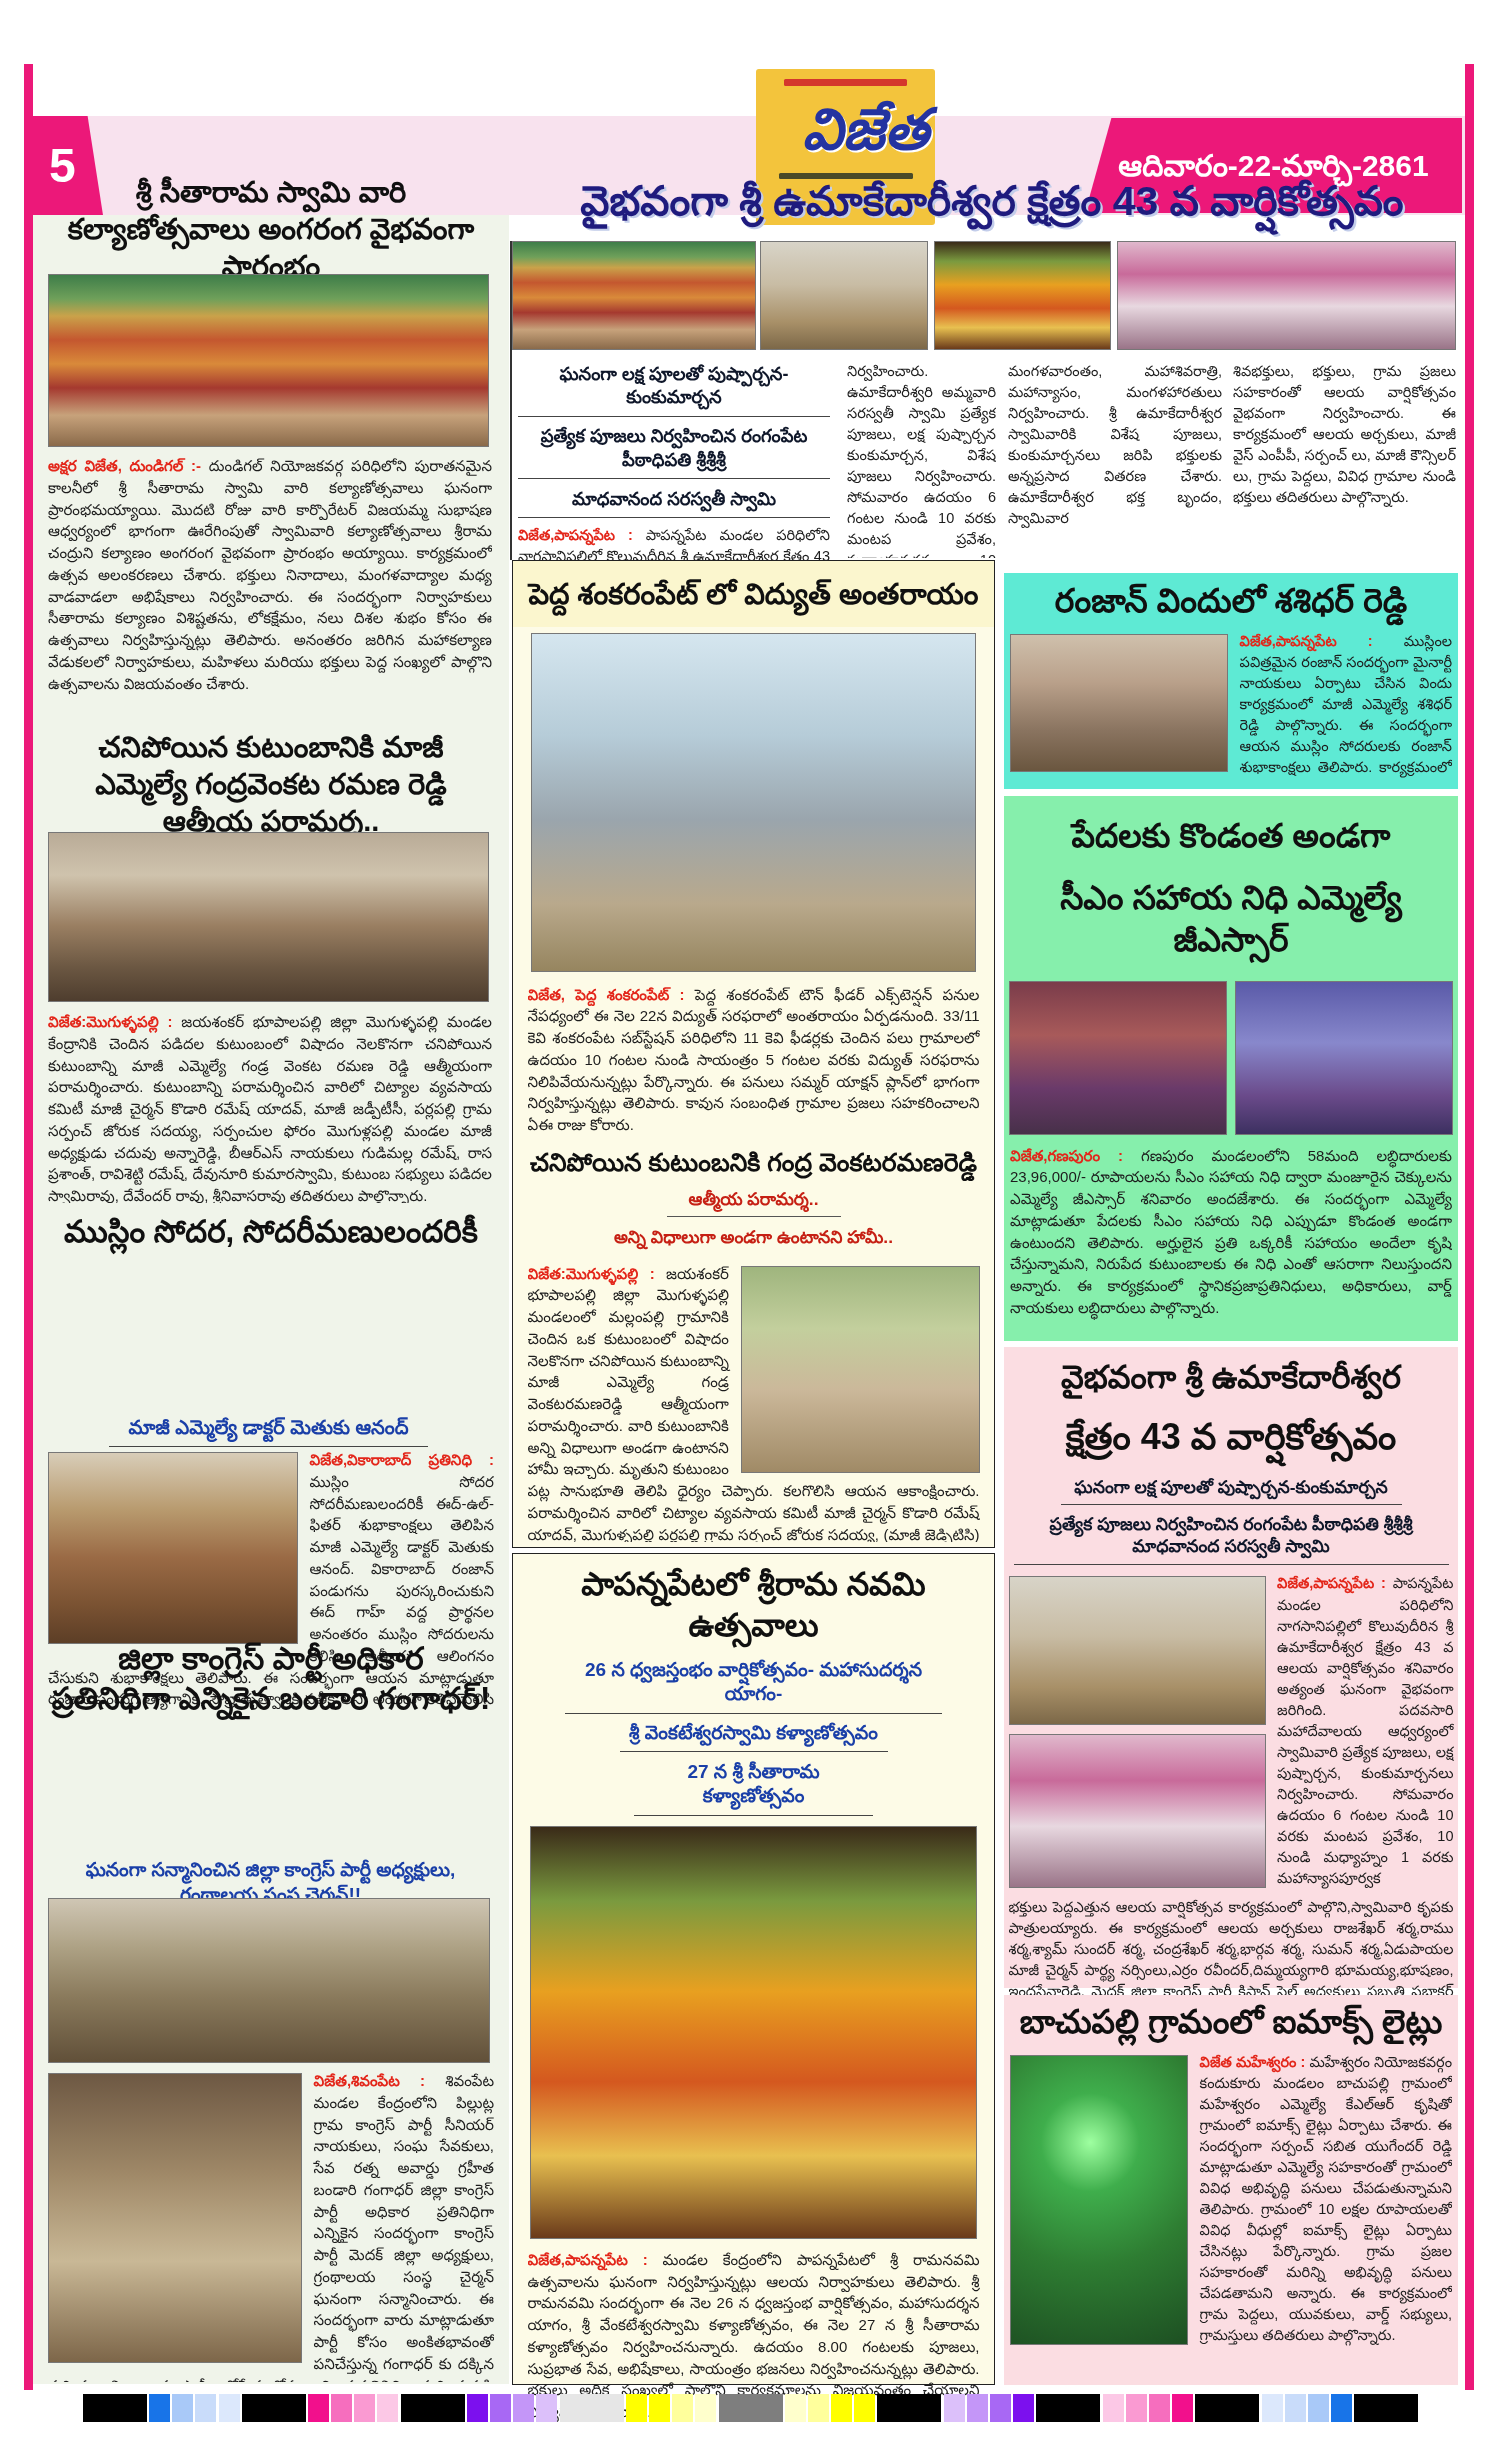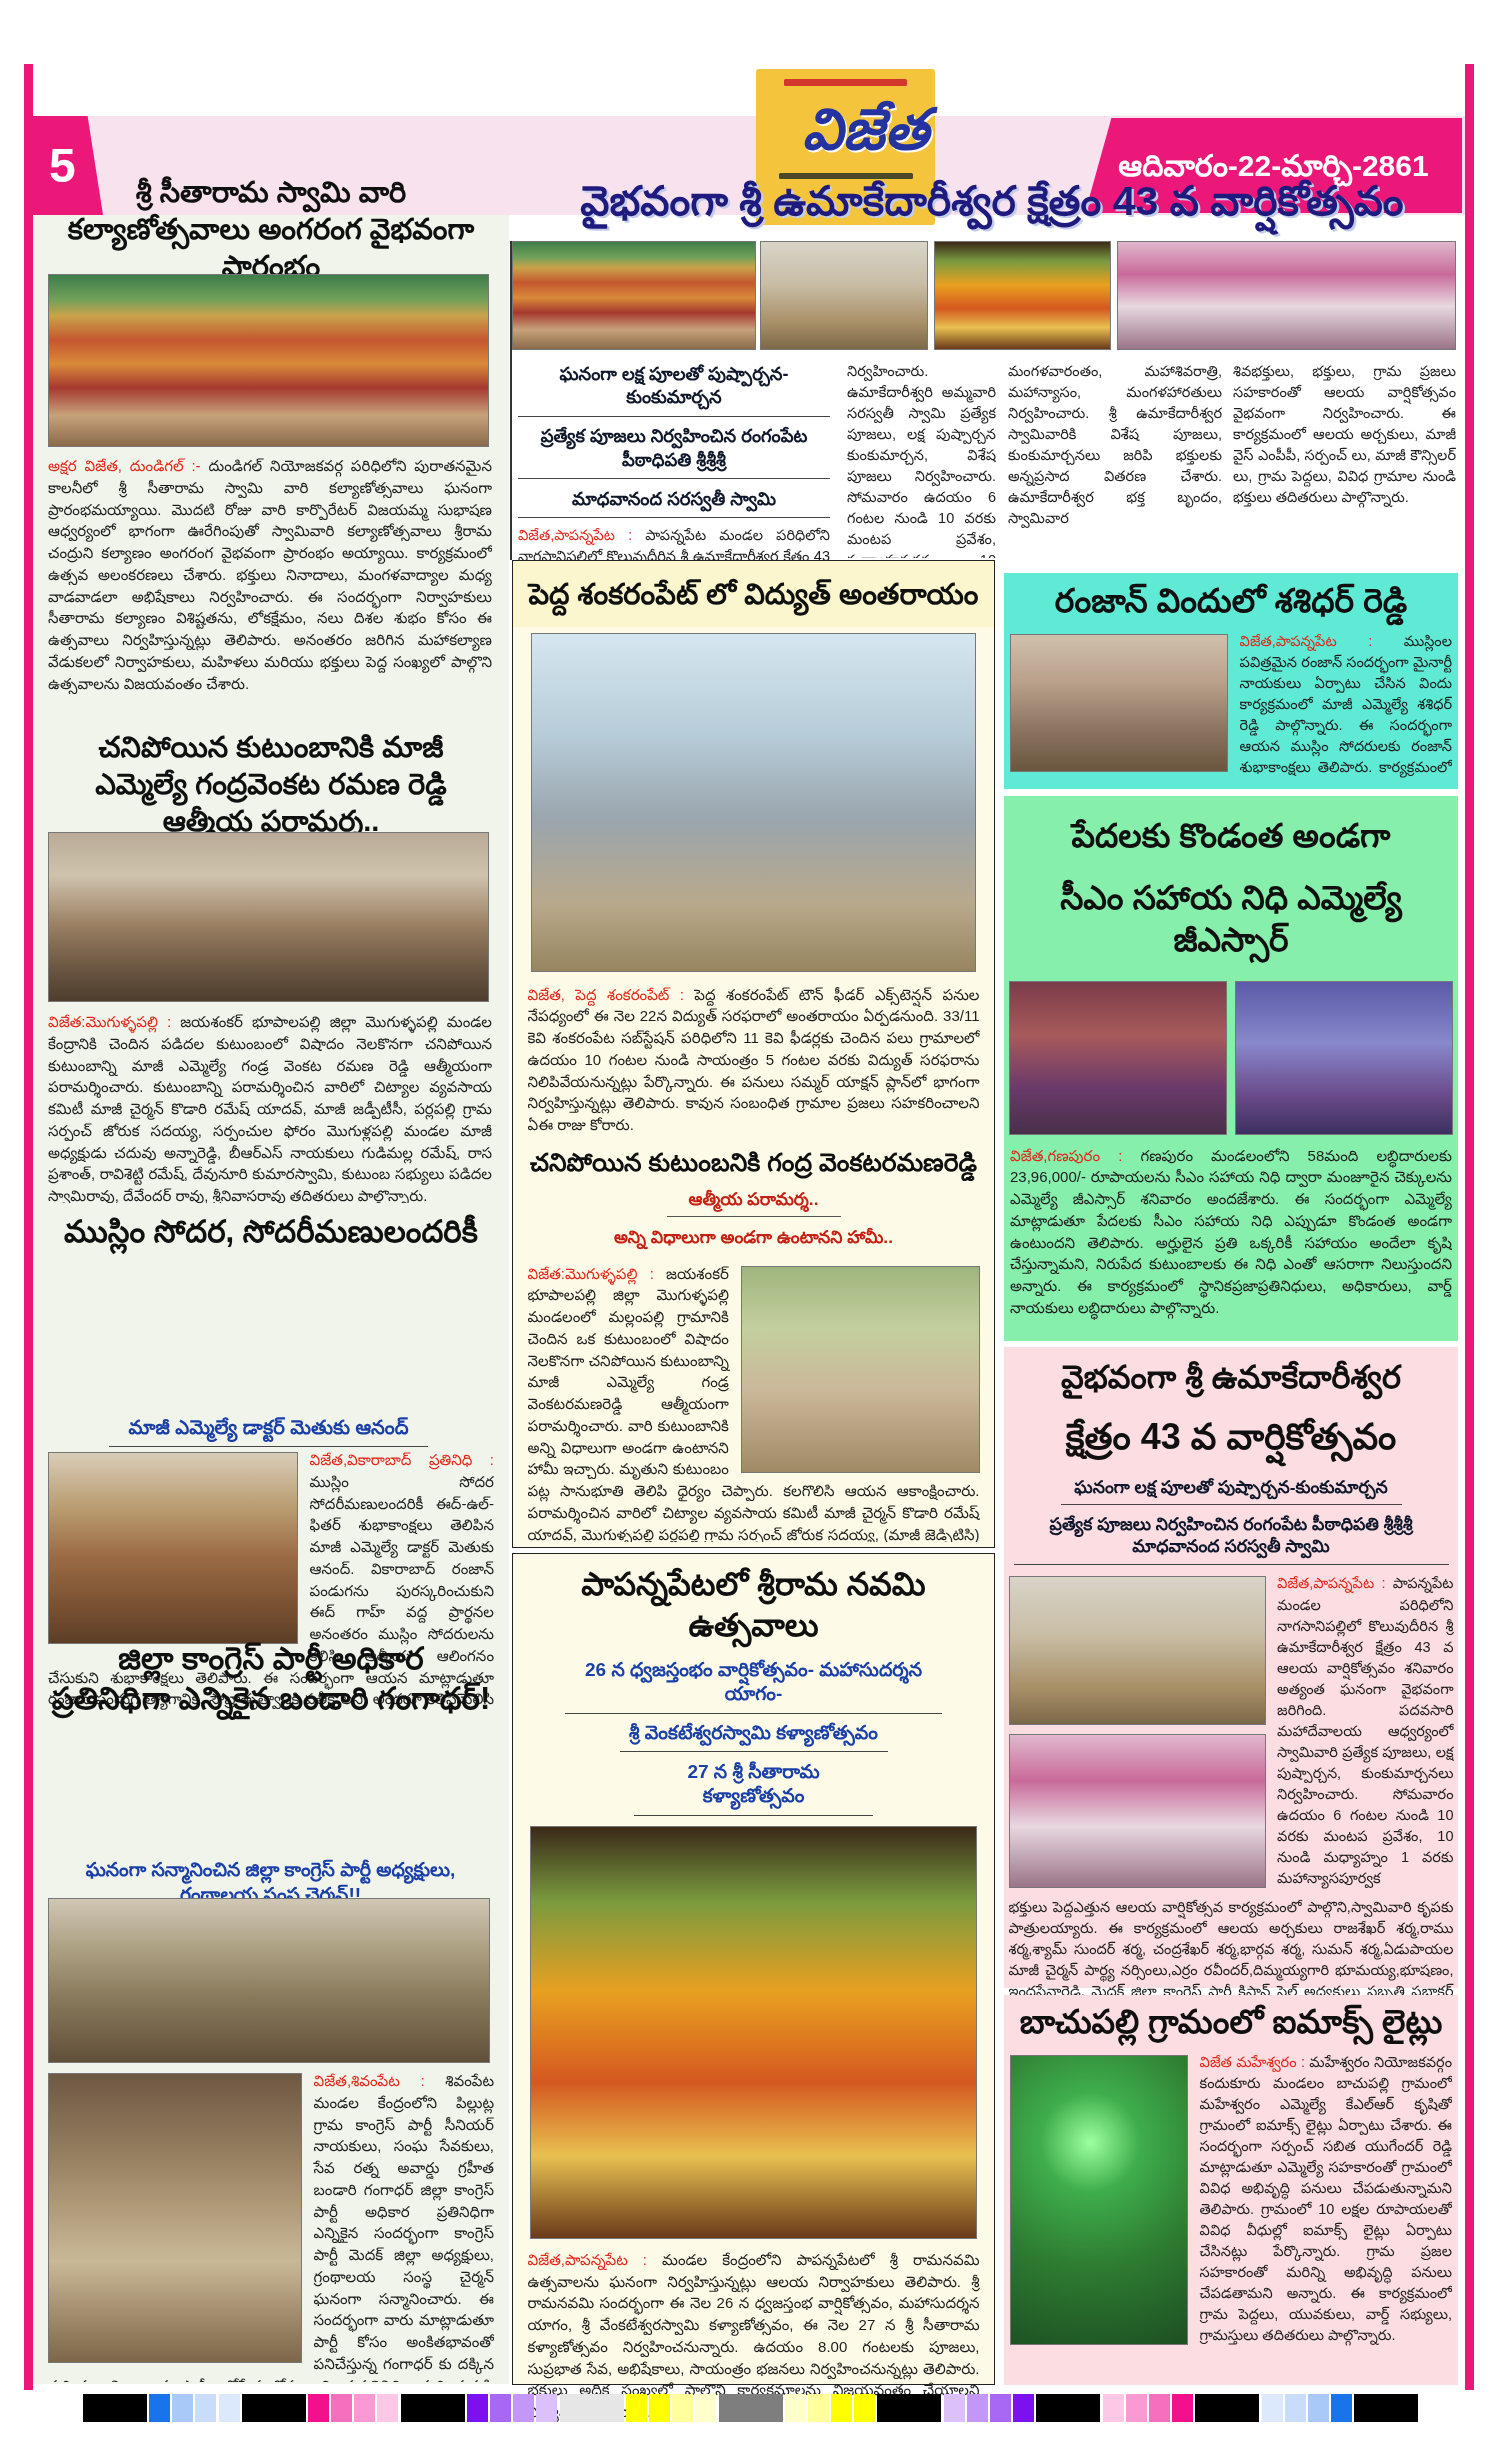--- a/index.html
+++ b/index.html
@@ -22,21 +22,21 @@
   
   .leftbg{background:#F0F4EA;}
   .headline{font-weight:800;text-align:center;color:#101010;line-height:1.28;}
   .navy{color:#1F1B7E;text-shadow:2.2px 2.2px 0 #C3CDEA;}
   .subhead{font-weight:700;text-align:center;color:#1A3FA8;border-bottom:1.5px solid #444;
            padding-bottom:5.8px;line-height:1.3;}
   .subhead.dark{color:#0f172a;}
   .subhead.red{color:#C62014;border-bottom:1.5px solid #555;}
   .bodytext{font-size:15px;line-height:1.45;text-align:justify;color:#1c1c1c;}
   .bodytext p{margin:0;}
-  .dl{color:#E3261A;font-weight:normal;}
+  .dl{color:#E3261A;font-weight:bold;}
   .photo{background:#999;box-sizing:border-box;border:0.7px solid #777;}
   .ph-sari{background:linear-gradient(180deg,#3e7d49 0%,#6fa05a 14%,#caa24a 24%,#c4572f 38%,#d98a3a 52%,#a5392f 66%,#c7a27b 82%,#8a6a4a 100%);}
   .ph-indoor{background:linear-gradient(180deg,#b9ab97 0%,#cfc3ad 25%,#9a7f62 55%,#6b5742 80%,#4e3d2e 100%);}
   .ph-garland{background:linear-gradient(180deg,#d8cdb8 0%,#b89a6e 30%,#9a6a45 55%,#7a5232 80%,#5c3e26 100%);}
   .ph-meeting{background:linear-gradient(180deg,#cfc6b4 0%,#ada184 30%,#8a7a5c 60%,#615039 100%);}
   .ph-books{background:linear-gradient(180deg,#6d5843 0%,#a08968 35%,#c9b896 65%,#7d6649 100%);}
   .ph-substation{background:linear-gradient(180deg,#d5e6ef 0%,#b6ccd8 30%,#9aa5ad 55%,#b9a98c 80%,#96855f 100%);}
   .ph-condole{background:linear-gradient(180deg,#9fb57e 0%,#c3cf9d 30%,#cbb89a 60%,#a08a66 100%);}
   .ph-temple{background:linear-gradient(180deg,#3a2a18 0%,#7a9a3f 18%,#e8a020 40%,#d4581f 62%,#e8c050 80%,#6a3a1a 100%);}
   .ph-feast{background:linear-gradient(180deg,#cfc0ac 0%,#b9a08a 35%,#8a7460 70%,#6a563f 100%);}

